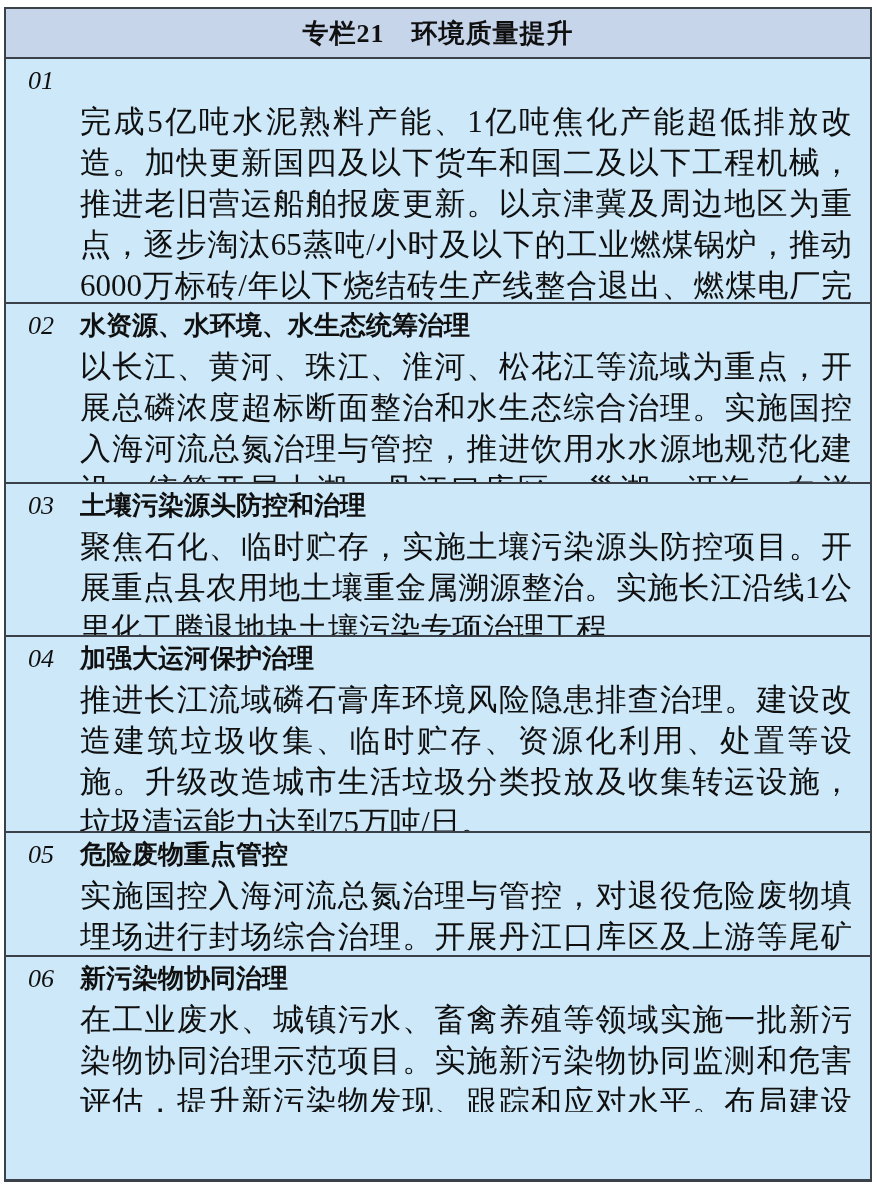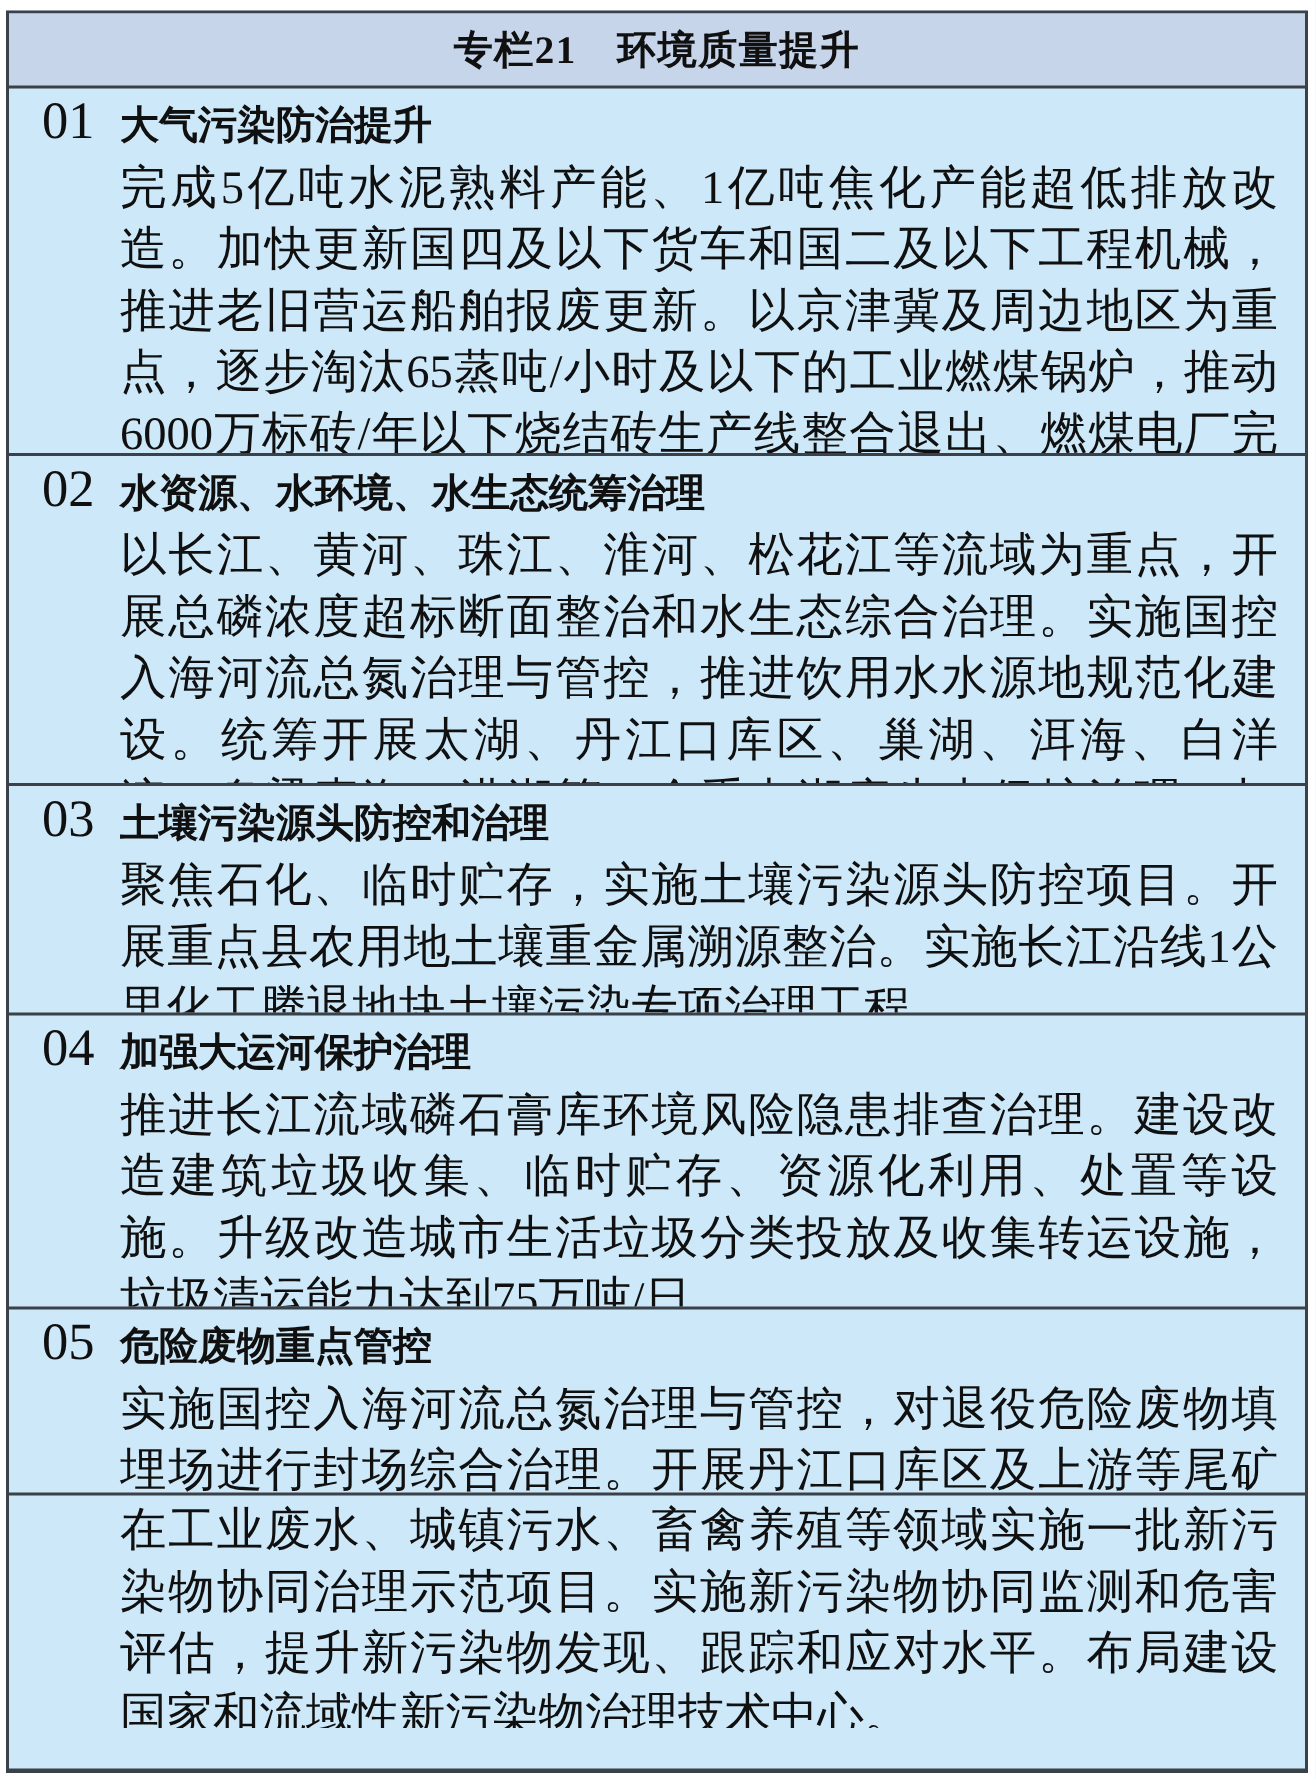--- a/index.html
+++ b/index.html
@@ -42,35 +42,36 @@
     letter-spacing: 1px;
   }
   .sec {
     box-sizing: border-box;
     overflow: hidden;
     padding: 2px 18px 0 22px;
     border-bottom: 2px solid #3a4149;
   }
   .sec:last-child { border-bottom: none; }
   .sec-01 { height: 245px; }
-  .sec-02 { height: 220px; }
+  .sec-02 { height: 180px; }
   .sec-03 { height: 153px; }
   .sec-04 { height: 196px; }
   .sec-05 { height: 124px; }
   .sec-06 { height: 155px; }
   .sec-head {
     display: flex;
     align-items: baseline;
     line-height: 40px;
     font-size: 26px;
   }
   .num {
     width: 52px;
     flex: 0 0 52px;
-    font-size: 35px;
+    font-size: 26px;
+    font-style: italic;
   }
   .sec-title {
     font-weight: bold;
   }
   .sec-body {
     margin: 0 0 0 52px;
     font-size: 31px;
     line-height: 41px;
     text-align: justify;
     text-justify: inter-ideograph;
@@ -82,21 +83,20 @@
 <div class="page">
   <div class="panel">
 
     <div class="panel-header">
       <span class="panel-title">专栏21　环境质量提升</span>
     </div>
 
     <section class="sec sec-01">
       <div class="sec-head">
         <span class="num">01</span>
-        <span class="sec-title">大气污染防治提升</span>
       </div>
       <p class="sec-body">完成5亿吨水泥熟料产能、1亿吨焦化产能超低排放改造。加快更新国四及以下货车和国二及以下工程机械，推进老旧营运船舶报废更新。以京津冀及周边地区为重点，逐步淘汰65蒸吨/小时及以下的工业燃煤锅炉，推动6000万标砖/年以下烧结砖生产线整合退出、燃煤电厂完成全负荷脱硝改造，开展产业集群大气污染综合治理。</p>
     </section>
 
     <section class="sec sec-02">
       <div class="sec-head">
         <span class="num">02</span>
         <span class="sec-title">水资源、水环境、水生态统筹治理</span>
       </div>
       <p class="sec-body">以长江、黄河、珠江、淮河、松花江等流域为重点，开展总磷浓度超标断面整治和水生态综合治理。实施国控入海河流总氮治理与管控，推进饮用水水源地规范化建设。统筹开展太湖、丹江口库区、巢湖、洱海、白洋淀、乌梁素海、洪湖等30个重点湖库生态保护治理，加强大运河保护治理。推进城镇生活污水收集处理设施建设改造。实施京津冀、黄河流域再生水利用工程。</p>
@@ -120,17 +120,21 @@
 
     <section class="sec sec-05">
       <div class="sec-head">
         <span class="num">05</span>
         <span class="sec-title">危险废物重点管控</span>
       </div>
       <p class="sec-body">实施国控入海河流总氮治理与管控，对退役危险废物填埋场进行封场综合治理。开展丹江口库区及上游等尾矿库污染区域系统治理，实施一批历史遗留重金属矿区环境安全隐患整治项目。</p>
     </section>
 
     <section class="sec sec-06">
+      <div class="sec-head">
+        <span class="num">06</span>
+        <span class="sec-title">新污染物协同治理</span>
+      </div>
       <p class="sec-body">在工业废水、城镇污水、畜禽养殖等领域实施一批新污染物协同治理示范项目。实施新污染物协同监测和危害评估，提升新污染物发现、跟踪和应对水平。布局建设国家和流域性新污染物治理技术中心。</p>
     </section>
 
   </div>
 </div>
 
 </body></html>

